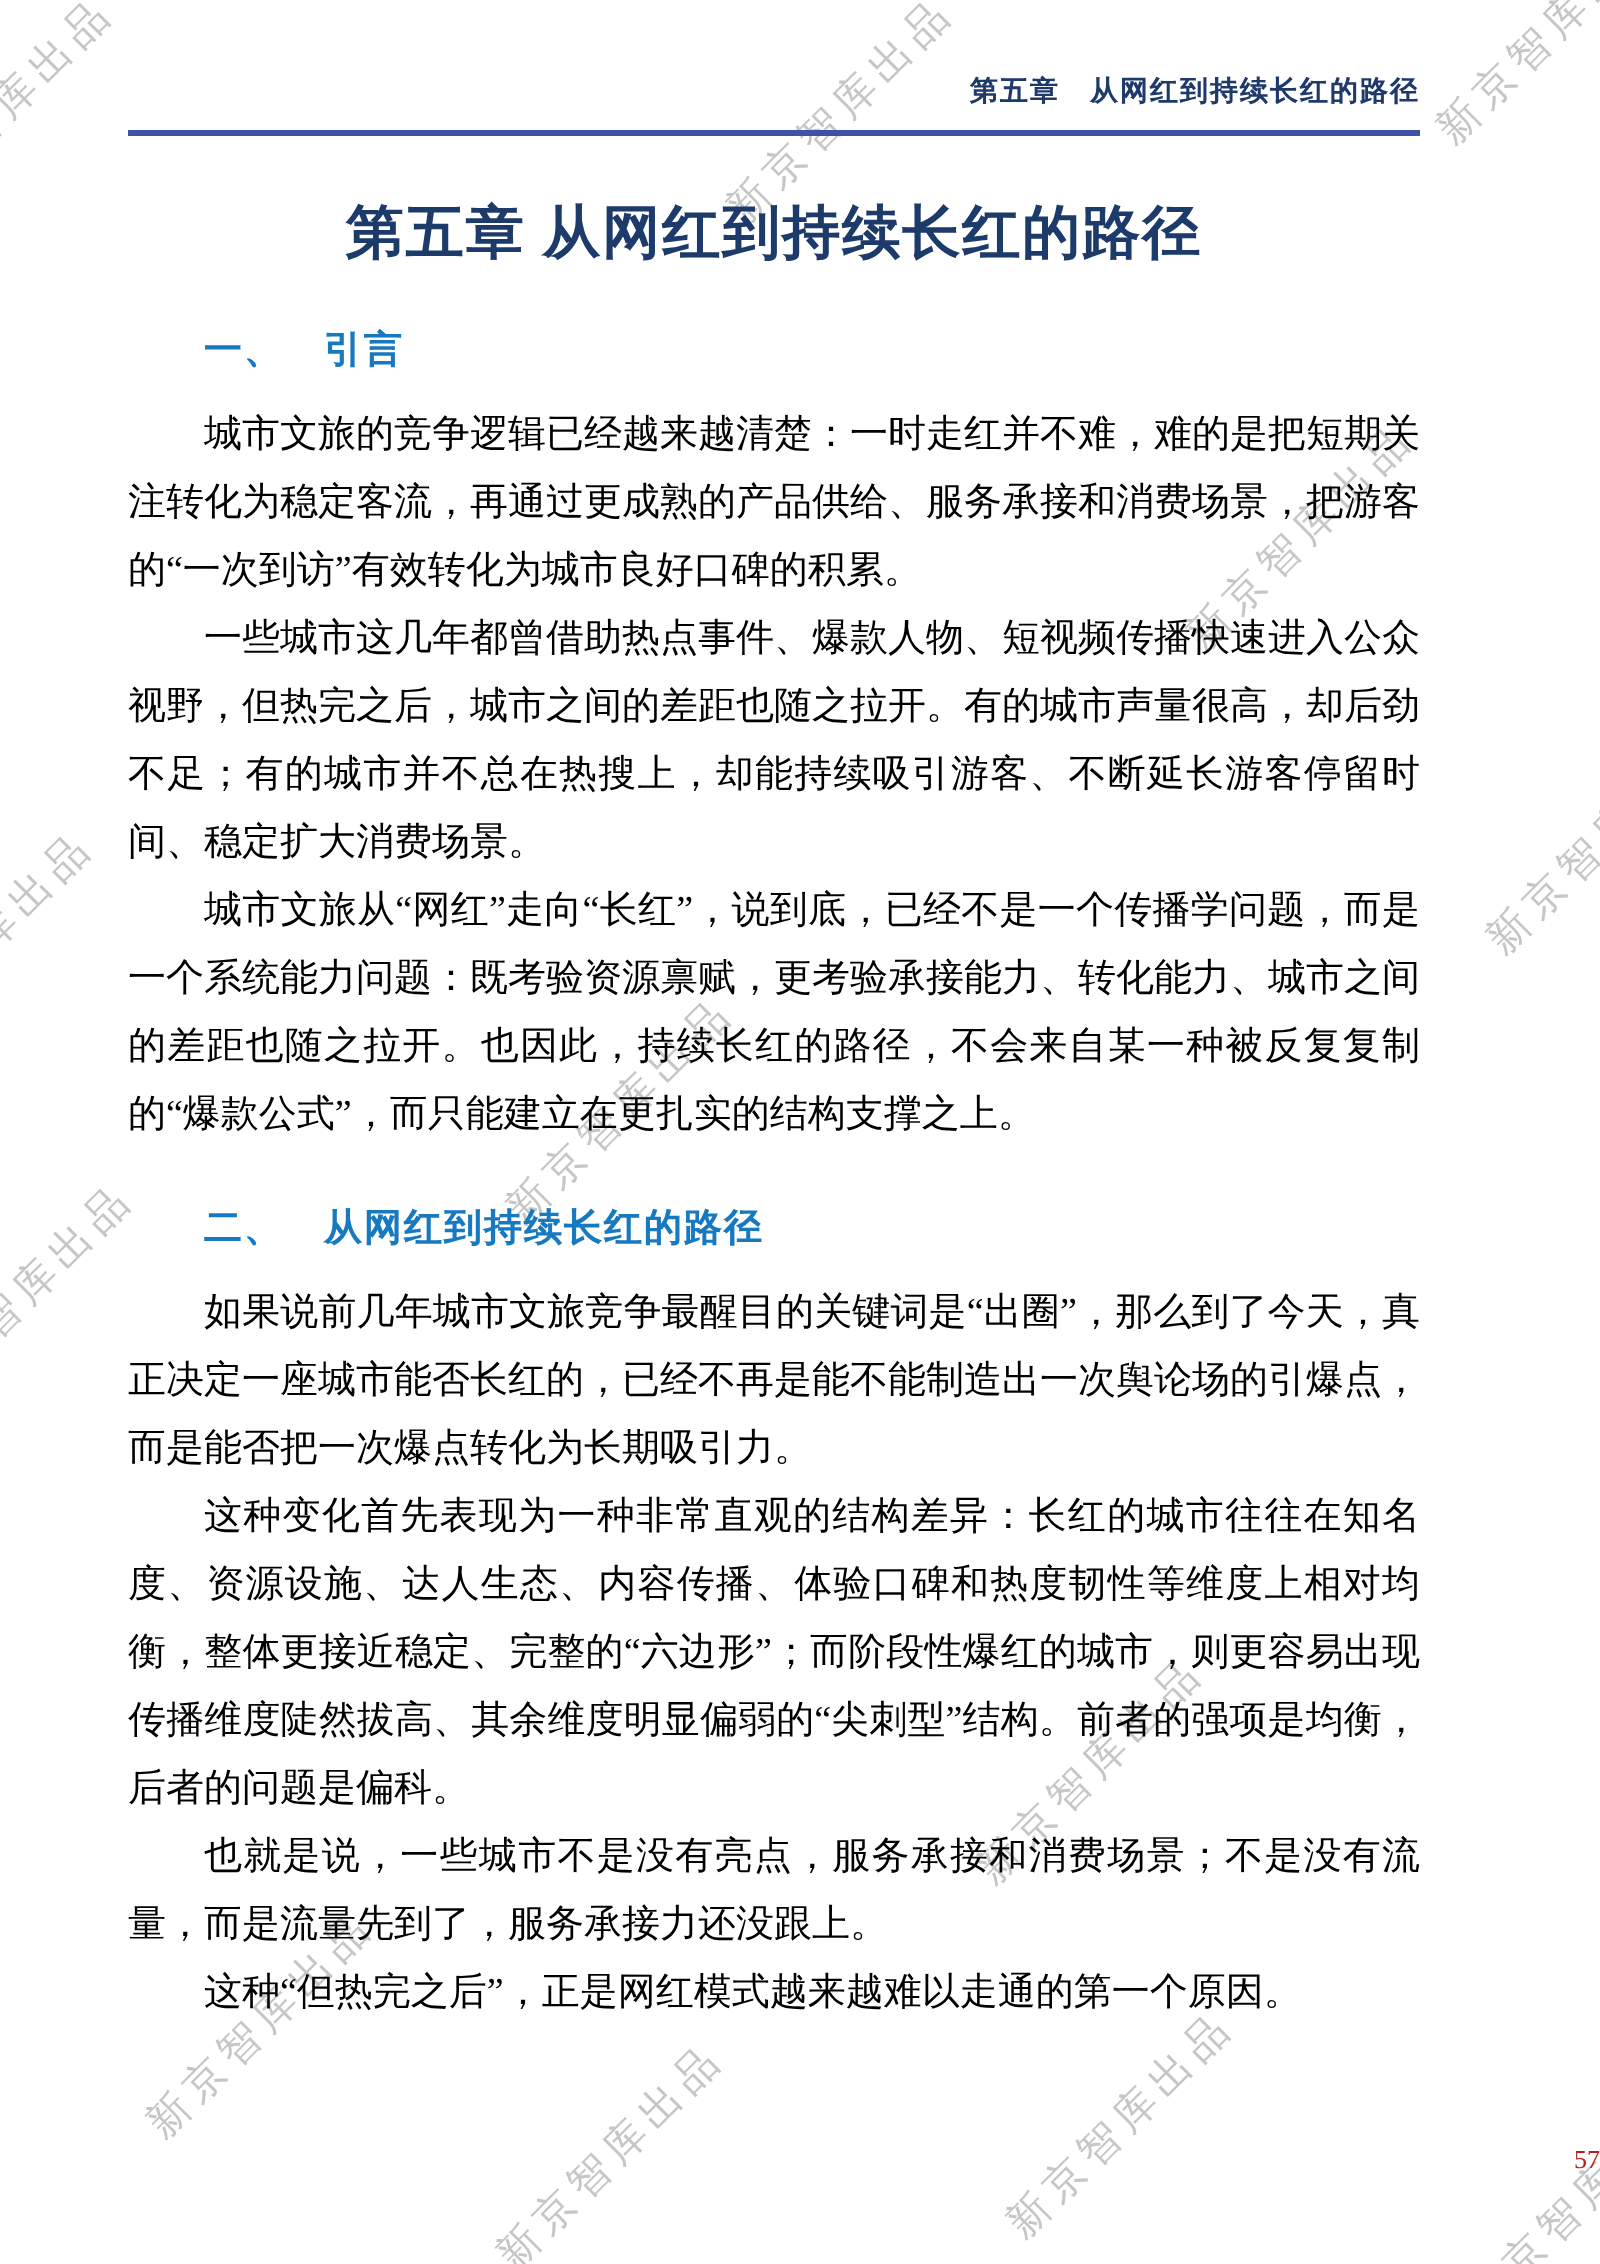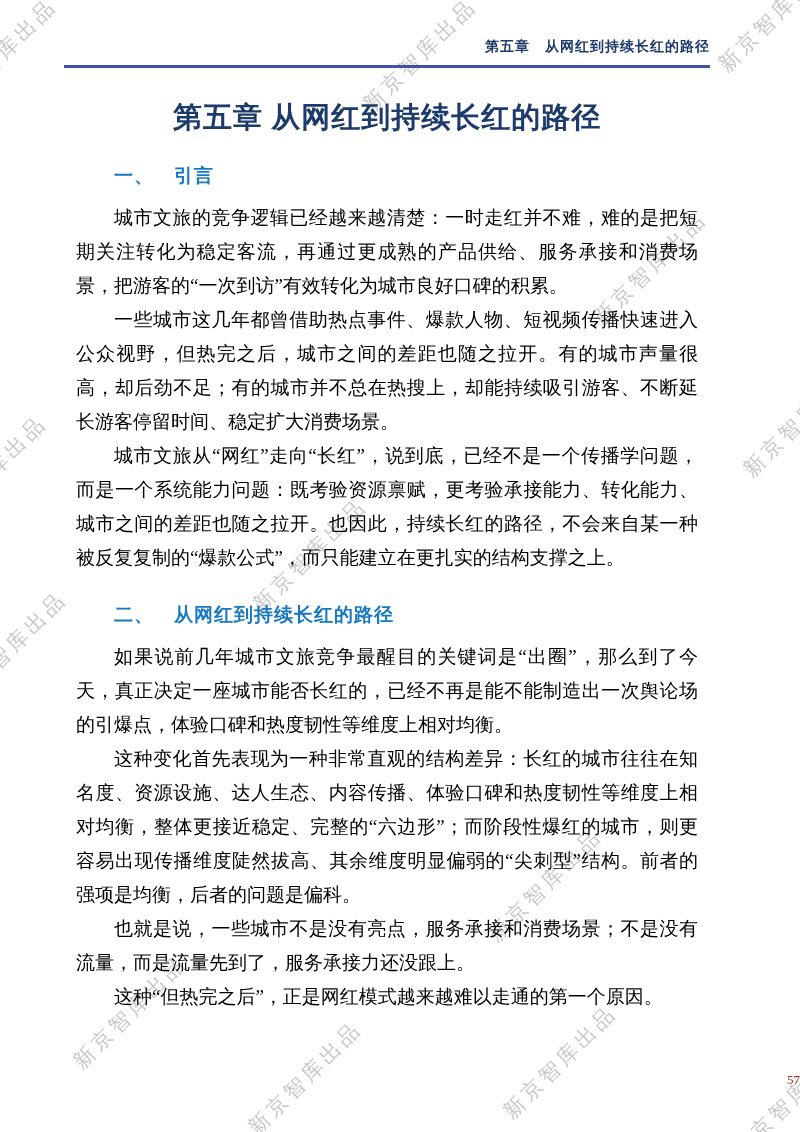--- a/index.html
+++ b/index.html
@@ -56,21 +56,21 @@
   }
   .doc-title {
     margin: 30px 0 0 0;
     text-align: center;
     font-size: 29px;
     font-weight: bold;
     color: #1c3a6a;
     letter-spacing: 1px;
     line-height: 38px;
   }
-  .section { margin: 12px; }
+  .section { margin: 0; }
   .section-heading {
     margin: 27px 0 12px 0;
     padding-left: 38px;
     font-family: "Liberation Sans", "DejaVu Sans", sans-serif;
     font-size: 19px;
     font-weight: bold;
     color: #1779c0;
     line-height: 26px;
     letter-spacing: 1px;
   }
@@ -126,21 +126,21 @@
 
     <div class="section">
       <h2 class="section-heading">一、　引言</h2>
       <p class="para">城市文旅的竞争逻辑已经越来越清楚：一时走红并不难，难的是把短期关注转化为稳定客流，再通过更成熟的产品供给、服务承接和消费场景，把游客的“一次到访”有效转化为城市良好口碑的积累。</p>
       <p class="para">一些城市这几年都曾借助热点事件、爆款人物、短视频传播快速进入公众视野，但热完之后，城市之间的差距也随之拉开。有的城市声量很高，却后劲不足；有的城市并不总在热搜上，却能持续吸引游客、不断延长游客停留时间、稳定扩大消费场景。</p>
       <p class="para">城市文旅从“网红”走向“长红”，说到底，已经不是一个传播学问题，而是一个系统能力问题：既考验资源禀赋，更考验承接能力、转化能力、城市之间的差距也随之拉开。也因此，持续长红的路径，不会来自某一种被反复复制的“爆款公式”，而只能建立在更扎实的结构支撑之上。</p>
     </div>
 
     <div class="section">
       <h2 class="section-heading">二、　从网红到持续长红的路径</h2>
-      <p class="para">如果说前几年城市文旅竞争最醒目的关键词是“出圈”，那么到了今天，真正决定一座城市能否长红的，已经不再是能不能制造出一次舆论场的引爆点，体验口碑和热度韧性等维度上相对均衡。</p>
+      <p class="para">如果说前几年城市文旅竞争最醒目的关键词是“出圈”，那么到了今天，真正决定一座城市能否长红的，已经不再是能不能制造出一次舆论场的引爆点，而是能否把一次爆点转化为长期吸引力。</p>
       <p class="para">这种变化首先表现为一种非常直观的结构差异：长红的城市往往在知名度、资源设施、达人生态、内容传播、体验口碑和热度韧性等维度上相对均衡，整体更接近稳定、完整的“六边形”；而阶段性爆红的城市，则更容易出现传播维度陡然拔高、其余维度明显偏弱的“尖刺型”结构。前者的强项是均衡，后者的问题是偏科。</p>
       <p class="para">也就是说，一些城市不是没有亮点，服务承接和消费场景；不是没有流量，而是流量先到了，服务承接力还没跟上。</p>
       <p class="para">这种“但热完之后”，正是网红模式越来越难以走通的第一个原因。</p>
     </div>
 
   </div>
 
   <div class="page-number">57</div>
 
 </div>

